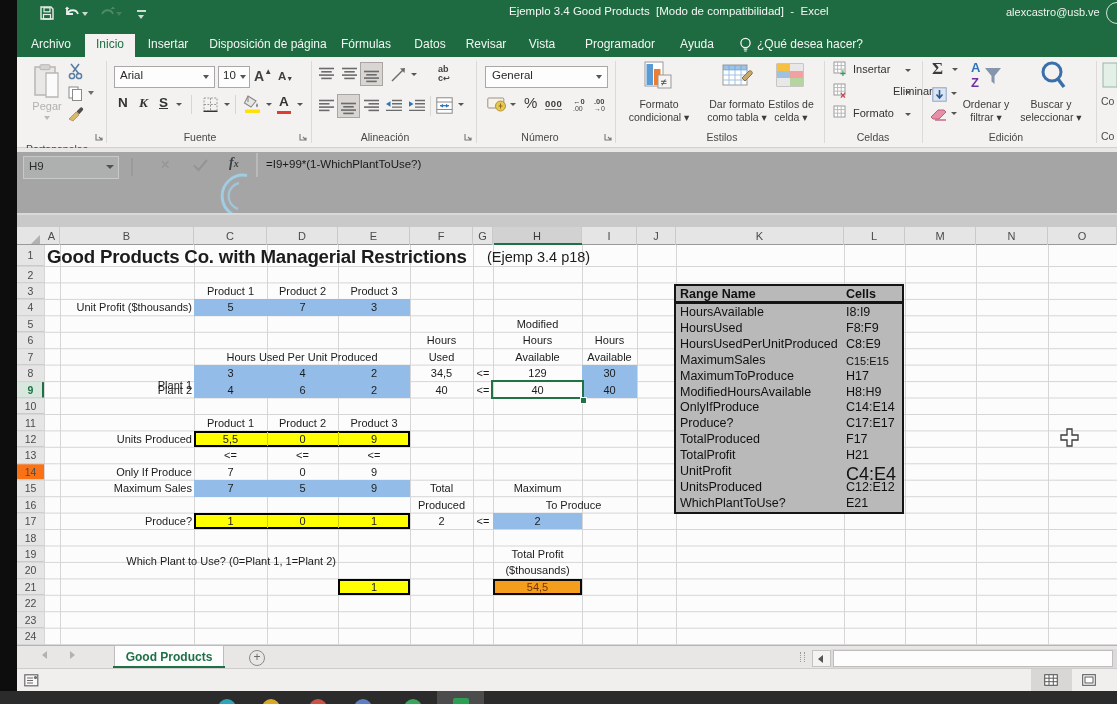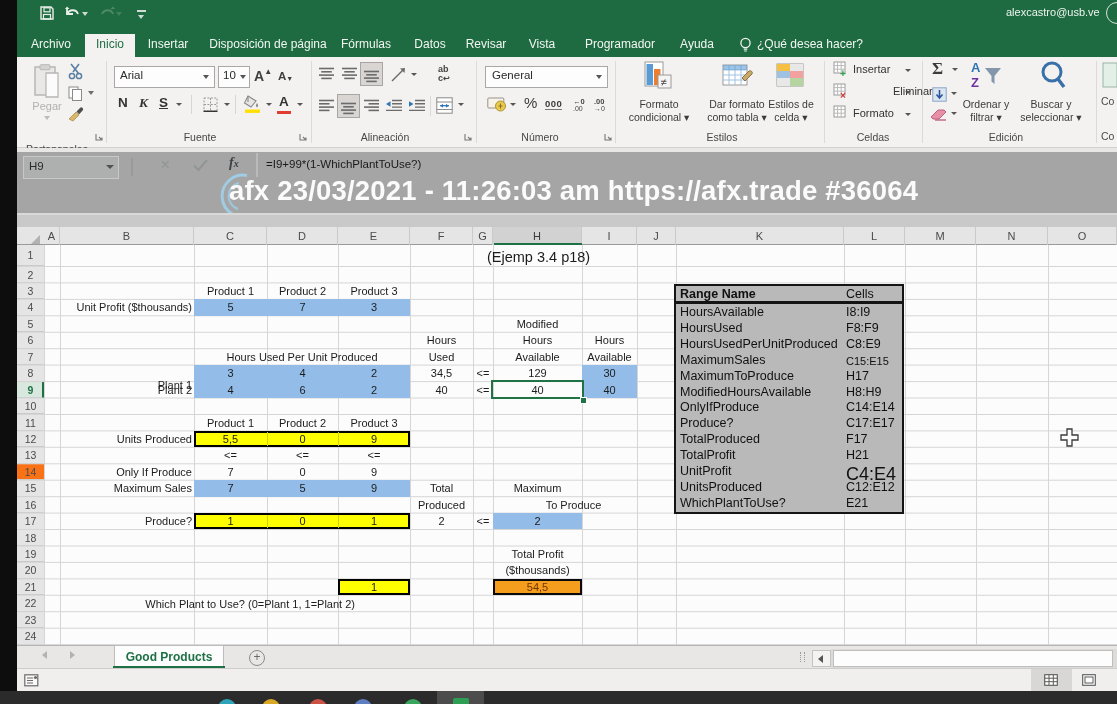--- a/index.html
+++ b/index.html
@@ -26,20 +26,21 @@
 <path d="M1 3 L3 0.5 L5.5 3z" fill="#e8efe9"></path>
 </svg>
 <div class="abs" style="left:82px;top:12px;width:0;height:0;border-left:3px solid transparent;border-right:3px solid transparent;border-top:4px solid #cfdcd3;"></div>
 <svg class="abs" style="left:98px;top:6px" width="18" height="14" viewBox="0 0 18 14">
 <path d="M15 8 C13 2.5 6 3.5 4 8" fill="none" stroke="#4f8a68" stroke-width="1.8"></path>
 <path d="M12.5 3 L15 0.5 L17 3z" fill="#4f8a68"></path>
 </svg>
 <div class="abs" style="left:116px;top:12px;width:0;height:0;border-left:3px solid transparent;border-right:3px solid transparent;border-top:4px solid #44805f;"></div>
 <div class="abs" style="left:137px;top:10px;width:9px;height:1.6px;background:#cfdcd3;"></div>
 <div class="abs" style="left:138px;top:15px;width:0;height:0;border-left:3.5px solid transparent;border-right:3.5px solid transparent;border-top:4px solid #cfdcd3;"></div>
+<div class="abs" style="left:509px;top:5px;width:330px;text-align:left;font-size:11.5px;color:#f4f8f5;white-space:nowrap;">Ejemplo 3.4 Good Products&nbsp; [Modo de compatibilidad]&nbsp; -&nbsp; Excel</div>
 <div class="abs" style="left:1006px;top:6px;font-size:11px;color:#eef4ef;">alexcastro@usb.ve</div>
 <div class="abs" style="left:1106px;top:2px;width:20px;height:20px;border-radius:50%;border:1.5px solid #d7e2da;"></div>
 <div class="abs" style="left:17px;top:32px;width:1100px;height:25px;background:#1f6b41;"></div>
 <div class="abs" style="left:85px;top:34px;width:50px;height:23px;background:#f3f2f1;"></div>
 <div class="tabtxt" style="left:51px;top:32px;color:#f2f6f3;">Archivo</div>
 <div class="tabtxt" style="left:110px;top:32px;color:#1e6e43;">Inicio</div>
 <div class="tabtxt" style="left:168px;top:32px;color:#f2f6f3;">Insertar</div>
 <div class="tabtxt" style="left:268px;top:32px;color:#f2f6f3;">Disposición de página</div>
 <div class="tabtxt" style="left:366px;top:32px;color:#f2f6f3;">Fórmulas</div>
 <div class="tabtxt" style="left:430px;top:32px;color:#f2f6f3;">Datos</div>
@@ -298,21 +299,20 @@
 <svg class="abs" style="left:193px;top:159px" width="15" height="13" viewBox="0 0 15 13">
 <path d="M1 6.5 L5.5 11 L14 1" stroke="#909595" stroke-width="2" fill="none"></path>
 </svg>
 <div class="abs" style="left:229px;top:155px;font-size:14px;font-style:italic;color:#3c4042;font-family:'Liberation Serif',serif;font-weight:bold;">f<span style="font-size:10px;">x</span></div>
 <div class="abs" style="left:256px;top:153px;width:1.5px;height:24px;background:#b9bbbb;"></div>
 <div class="abs" style="left:266px;top:158px;font-size:11.5px;color:#1a1a1a;">=I9+99*(1-WhichPlantToUse?)</div>
 <svg class="abs" style="left:214px;top:172px" width="50" height="48" viewBox="0 0 50 48">
 <path d="M 33 3.5 A 21 21 0 1 0 36 44" fill="none" stroke="#9fd2ef" stroke-width="3" opacity="0.85"></path>
 <path d="M 25 11 A 13.5 13.5 0 0 0 24 37" fill="none" stroke="#9fd2ef" stroke-width="2.4" opacity="0.7"></path>
 </svg>
-<div class="abs" style="left:229px;top:175px;font-size:27.5px;font-weight:bold;color:#fbfbfb;letter-spacing:0.2px;">afx 23/03/2021 - 11:26:03 am https://afx.trade #36064</div>
 <div class="abs" style="left:17px;top:213px;width:1100px;height:14px;background:#c9c9c9;border-top:2px solid #d9d9d9;box-sizing:border-box;"></div>
 <div class="abs" style="left:17px;top:227px;width:1100px;height:18px;background:#e5e5e5;border-bottom:1px solid #9a9a9a;box-sizing:border-box;"></div>
 <div class="abs" style="left:31px;top:234.5px;width:0;height:0;border-left:9px solid transparent;border-bottom:9px solid #b2b2b2;"></div>
 <div class="colh" style="left:44px;top:227px;width:16px;">A</div>
 <div class="colh" style="left:60px;top:227px;width:134px;">B</div>
 <div class="colh" style="left:194px;top:227px;width:73px;">C</div>
 <div class="colh" style="left:267px;top:227px;width:71px;">D</div>
 <div class="colh" style="left:338px;top:227px;width:72px;">E</div>
 <div class="colh" style="left:410px;top:227px;width:63px;">F</div>
 <div class="colh" style="left:473px;top:227px;width:20px;">G</div>
@@ -401,20 +401,21 @@
 <div class="abs" style="left:194px;top:430.9px;width:216px;height:16.4px;background:#ffff00;border:2px solid #000;box-sizing:border-box;"></div>
 <div class="abs" style="left:194px;top:513.1px;width:216px;height:16.4px;background:#ffff00;border:2px solid #000;box-sizing:border-box;"></div>
 <div class="abs" style="left:338px;top:578.9px;width:72px;height:16.4px;background:#ffff00;border:2px solid #000;box-sizing:border-box;"></div>
 <div class="abs" style="left:267px;top:432.4px;width:1px;height:13.4px;background:#cfd000;"></div>
 <div class="abs" style="left:338px;top:432.4px;width:1px;height:13.4px;background:#cfd000;"></div>
 <div class="abs" style="left:267px;top:514.6px;width:1px;height:13.4px;background:#cfd000;"></div>
 <div class="abs" style="left:338px;top:514.6px;width:1px;height:13.4px;background:#cfd000;"></div>
 <div class="abs" style="left:493px;top:578.9px;width:89px;height:16.4px;background:#f59e1e;border:2.8px solid #0a0a0a;box-sizing:border-box;"></div>
 <div class="abs" style="left:491px;top:380.1px;width:93px;height:19.4px;border:2px solid #217346;box-sizing:border-box;"></div>
 <div class="abs" style="left:580px;top:397.0px;width:5px;height:5px;background:#217346;border:1px solid #fff;"></div>
+<div class="t" style="left:47px;top:247.3px;font-size:18.7px;font-weight:bold;line-height:20px;letter-spacing:-0.2px;">Good Products Co. with Managerial Restrictions</div>
 <div class="t" style="left:487px;top:249.3px;font-size:14.5px;line-height:17px;">(Ejemp 3.4 p18)</div>
 <div class="t cc" style="left:194px;top:283.9px;width:73px;line-height:15px;font-size:11px;color:#1c1c1c;">Product 1</div>
 <div class="t cc" style="left:194px;top:415.5px;width:73px;line-height:15px;font-size:11px;color:#1c1c1c;">Product 1</div>
 <div class="t cc" style="left:267px;top:283.9px;width:71px;line-height:15px;font-size:11px;color:#1c1c1c;">Product 2</div>
 <div class="t cc" style="left:267px;top:415.5px;width:71px;line-height:15px;font-size:11px;color:#1c1c1c;">Product 2</div>
 <div class="t cc" style="left:338px;top:283.9px;width:72px;line-height:15px;font-size:11px;color:#1c1c1c;">Product 3</div>
 <div class="t cc" style="left:338px;top:415.5px;width:72px;line-height:15px;font-size:11px;color:#1c1c1c;">Product 3</div>
 <div class="t rr" style="left:58px;top:300.4px;width:134px;line-height:15px;font-size:11px;color:#1c1c1c;">Unit Profit ($thousands)</div>
 <div class="t cc" style="left:194px;top:300.4px;width:73px;line-height:15px;font-size:11px;color:#1c1c1c;">5</div>
 <div class="t cc" style="left:267px;top:300.4px;width:71px;line-height:15px;font-size:11px;color:#1c1c1c;">7</div>
@@ -464,26 +465,26 @@
 <div class="t cc" style="left:493px;top:497.7px;width:89px;line-height:15px;font-size:11px;color:#1c1c1c;padding-left:36px;">To Produce</div>
 <div class="t rr" style="left:58px;top:514.1px;width:134px;line-height:15px;font-size:11px;color:#1c1c1c;">Produce?</div>
 <div class="t cc" style="left:194px;top:514.1px;width:73px;line-height:15px;font-size:11px;color:#1c1c1c;">1</div>
 <div class="t cc" style="left:267px;top:514.1px;width:71px;line-height:15px;font-size:11px;color:#1c1c1c;">0</div>
 <div class="t cc" style="left:338px;top:514.1px;width:72px;line-height:15px;font-size:11px;color:#1c1c1c;">1</div>
 <div class="t cc" style="left:410px;top:514.1px;width:63px;line-height:15px;font-size:11px;color:#1c1c1c;">2</div>
 <div class="t cc" style="left:473px;top:514.1px;width:20px;line-height:15px;font-size:11px;color:#1c1c1c;">&lt;=</div>
 <div class="t cc" style="left:493px;top:514.1px;width:89px;line-height:15px;font-size:11px;color:#1c1c1c;">2</div>
 <div class="t cc" style="left:493px;top:547.0px;width:89px;line-height:15px;font-size:11px;color:#1c1c1c;">Total Profit</div>
 <div class="t cc" style="left:493px;top:563.4px;width:89px;line-height:15px;font-size:11px;color:#1c1c1c;">($thousands)</div>
-<div class="t rr" style="left:60px;top:597px;width:276px;line-height:15px;padding-left:19px;">Which Plant to Use? (0=Plant 1, 1=Plant 2)</div>
+<div class="t rr" style="left:60px;top:554px;width:276px;line-height:15px;">Which Plant to Use? (0=Plant 1, 1=Plant 2)</div>
 <div class="t cc" style="left:338px;top:579.9px;width:72px;line-height:15px;font-size:11px;color:#1c1c1c;">1</div>
 <div class="t cc" style="left:493px;top:579.9px;width:89px;line-height:15px;font-size:11px;color:#703400;">54,5</div>
 <div class="abs" style="left:674px;top:284px;width:230px;height:230px;background:#b9b9b9;border:2.5px solid #141414;box-sizing:border-box;"></div>
 <div class="abs" style="left:680px;top:287px;font-size:12.5px;font-weight:bold;color:#111;">Range Name</div>
-<div class="abs" style="left:846px;top:287px;font-size:12.5px;font-weight:normal;color:#111;">Cells</div>
+<div class="abs" style="left:846px;top:287px;font-size:12.5px;font-weight:bold;color:#111;">Cells</div>
 <div class="abs" style="left:674px;top:301px;width:230px;height:2.5px;background:#141414;"></div>
 <div class="abs" style="left:680px;top:305.0px;font-size:12.5px;color:#111;white-space:nowrap;">HoursAvailable</div>
 <div class="abs" style="left:846px;top:305.0px;font-size:12.5px;color:#111;">I8:I9</div>
 <div class="abs" style="left:680px;top:320.9px;font-size:12.5px;color:#111;white-space:nowrap;">HoursUsed</div>
 <div class="abs" style="left:846px;top:320.9px;font-size:12.5px;color:#111;">F8:F9</div>
 <div class="abs" style="left:680px;top:336.8px;font-size:12.5px;color:#111;white-space:nowrap;">HoursUsedPerUnitProduced</div>
 <div class="abs" style="left:846px;top:336.8px;font-size:12.5px;color:#111;">C8:E9</div>
 <div class="abs" style="left:680px;top:352.7px;font-size:12.5px;color:#111;white-space:nowrap;">MaximumSales</div>
 <div class="abs" style="left:846px;top:355px;font-size:11px;color:#111;">C15:E15</div>
 <div class="abs" style="left:680px;top:368.6px;font-size:12.5px;color:#111;white-space:nowrap;">MaximumToProduce</div>

